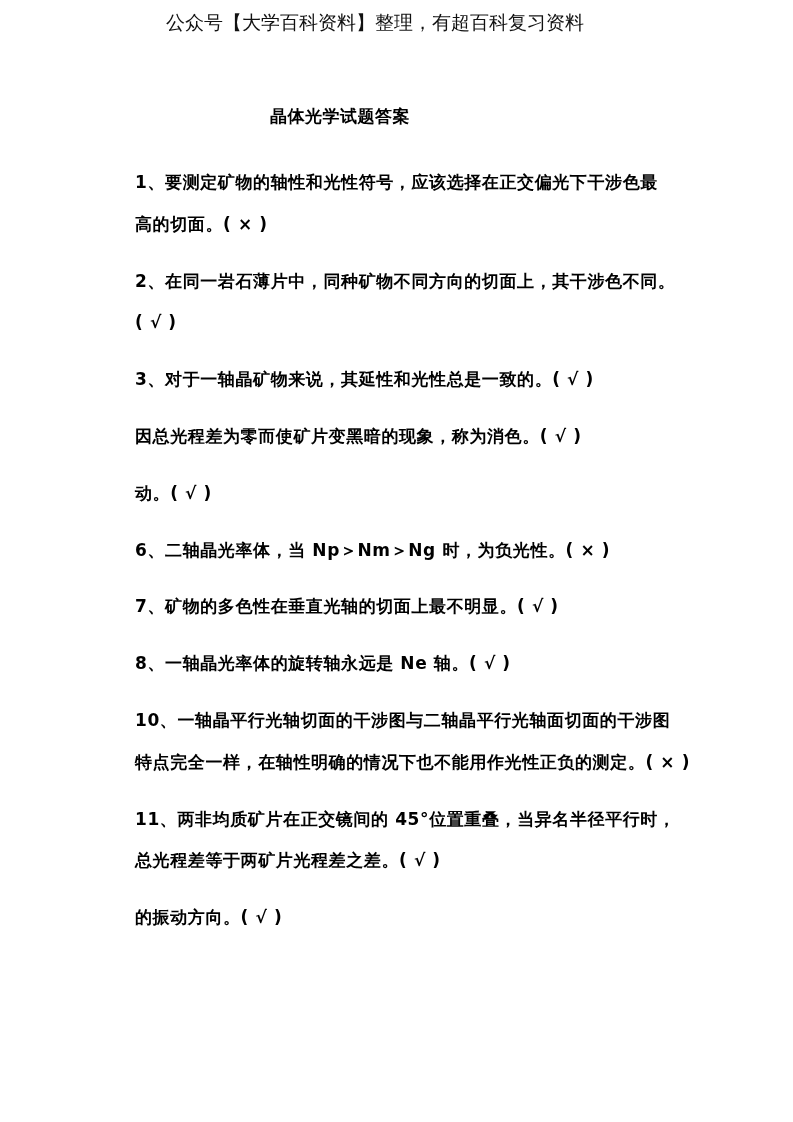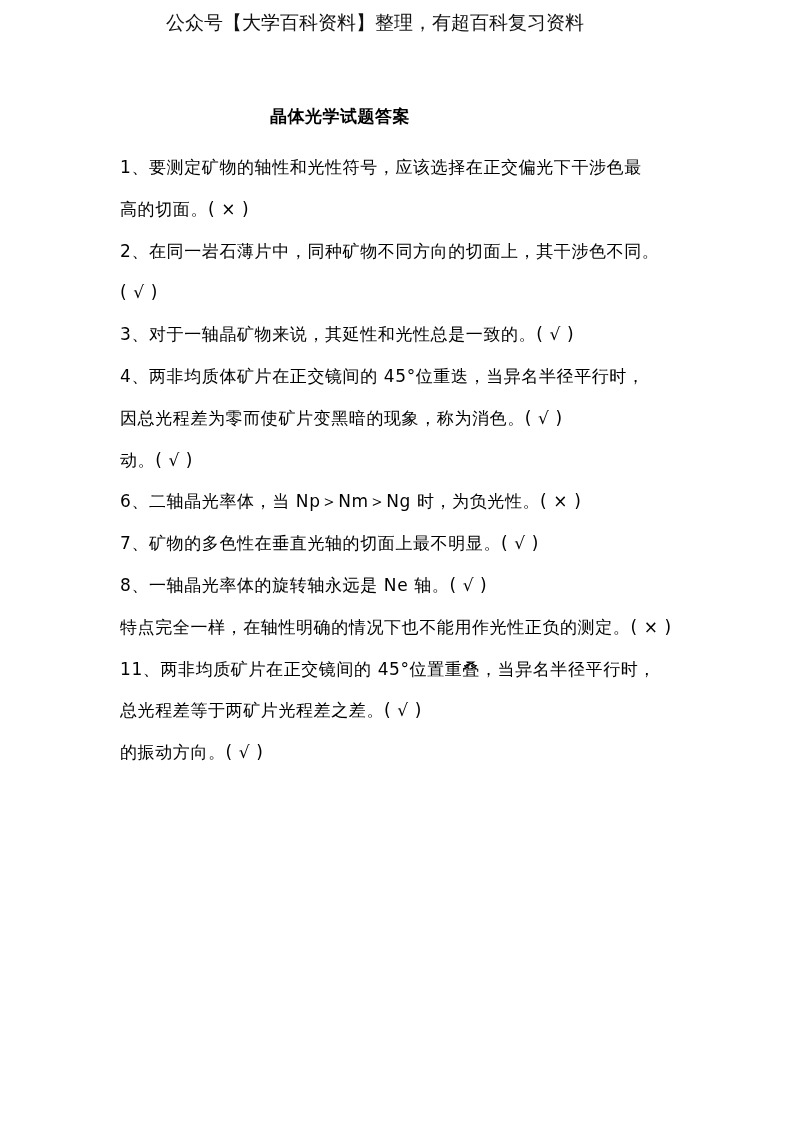--- a/index.html
+++ b/index.html
@@ -12,21 +12,21 @@
     .title {
       position: absolute; top: 104px; left: 0; width: 680px; text-align: center;
       font-family: "DejaVu Sans", "Liberation Sans", sans-serif;
       font-size: 17px; font-weight: bold; line-height: 24px; letter-spacing: 0.5px;
     }
     .content {
       position: absolute; top: 147px; left: 120px; width: 565px;
       font-family: "DejaVu Sans", "Liberation Sans", sans-serif;
       font-size: 17px; line-height: 41.8px; letter-spacing: 0.6px;
     }
-    .item { margin: 0; padding: 0; }
+    .item { margin: 15px; padding: 0; font-weight: bold; }
     .line { display: block; white-space: nowrap; }
   </style>
 </head>
 <body>
 
 <div class="header">公众号【大学百科资料】整理，有超百科复习资料</div>
 
 <div class="title">晶体光学试题答案</div>
 
 <div class="content">
@@ -35,36 +35,36 @@
     <span class="line">高的切面。( × )</span>
   </div>
   <div class="item">
     <span class="line">2、在同一岩石薄片中，同种矿物不同方向的切面上，其干涉色不同。</span>
     <span class="line"> ( √ )</span>
   </div>
   <div class="item">
     <span class="line">3、对于一轴晶矿物来说，其延性和光性总是一致的。( √ )</span>
   </div>
   <div class="item">
-    <span class="line">4、两非均质体矿片在正交镜间的 45°位重迭，当异名半径平行时，</span>
     <span class="line">因总光程差为零而使矿片变黑暗的现象，称为消色。( √ )</span>
   </div>
   <div class="item">
     <span class="line">动。( √ )</span>
   </div>
   <div class="item">
     <span class="line">6、二轴晶光率体，当 Np＞Nm＞Ng 时，为负光性。( × )</span>
   </div>
   <div class="item">
     <span class="line">7、矿物的多色性在垂直光轴的切面上最不明显。( √ )</span>
   </div>
   <div class="item">
     <span class="line">8、一轴晶光率体的旋转轴永远是 Ne 轴。( √ )</span>
   </div>
   <div class="item">
+    <span class="line">10、一轴晶平行光轴切面的干涉图与二轴晶平行光轴面切面的干涉图</span>
     <span class="line">特点完全一样，在轴性明确的情况下也不能用作光性正负的测定。( × )</span>
   </div>
   <div class="item">
     <span class="line">11、两非均质矿片在正交镜间的 45°位置重叠，当异名半径平行时，</span>
     <span class="line">总光程差等于两矿片光程差之差。( √ )</span>
   </div>
   <div class="item">
     <span class="line">的振动方向。( √ )</span>
   </div>
 </div>

